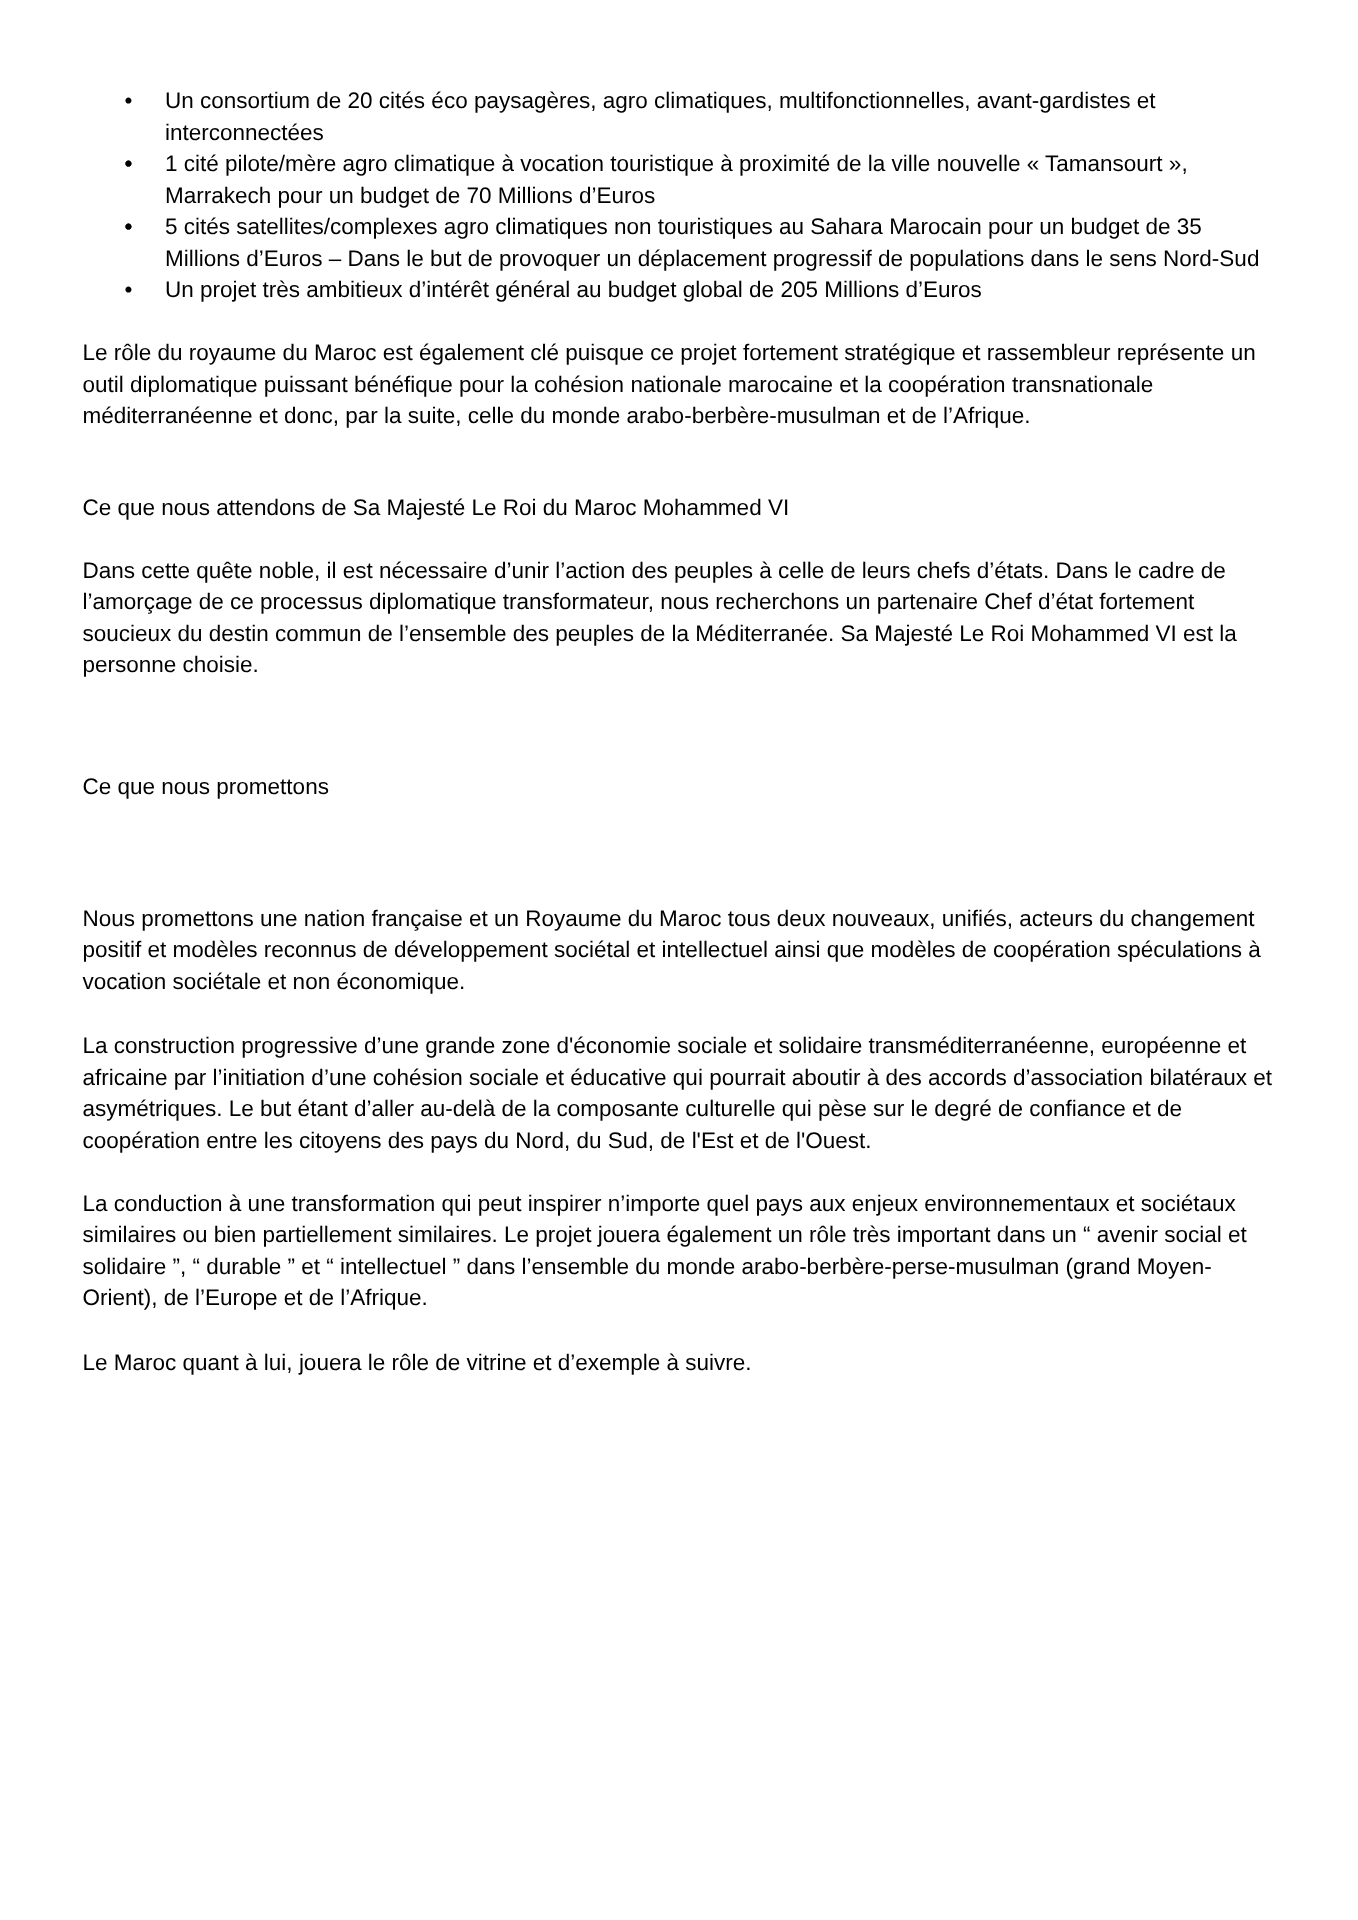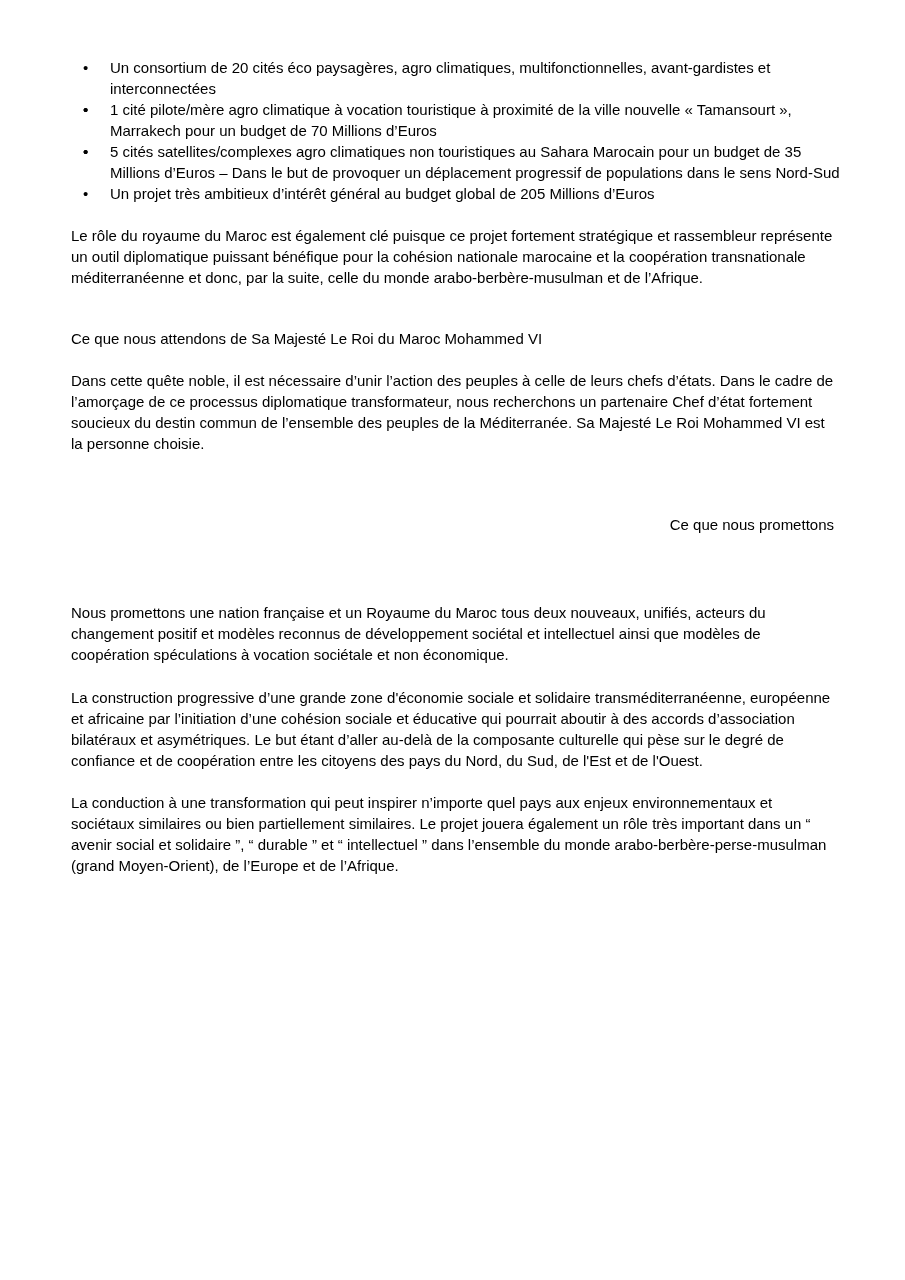--- a/index.html
+++ b/index.html
@@ -29,27 +29,27 @@
     position: relative;
     padding-left: 55px;
     margin: 0;
   }
   ul.bullet-list .marker {
     position: absolute;
     left: 28px;
     top: 0;
   }
   p {
-    margin: 16px;
+    margin: 0;
   }
   .p-morocco-role   { margin-top: 21px; }
   .h-expectations   { margin-top: 40px; }
   .p-support        { margin-top: 24px; }
   .p-quete          { margin-top: 21px; }
-  .h-promises       { margin-top: 60px; text-align: right; }
+  .h-promises       { margin-top: 60px; }
   .p-promettons     { margin-top: 67px; }
   .p-construction   { margin-top: 22px; }
   .p-conduction     { margin-top: 21px; }
   .p-france         { margin-top: 63px; }
   .p-maroc          { margin-top: 22px; }
 </style>
 </head>
 <body>
 
 <div class="page">
@@ -88,14 +88,15 @@
 
   <p class="h-promises">Ce que nous promettons</p>
 
   <p class="p-promettons">Nous promettons une nation française et un Royaume du Maroc tous deux nouveaux, unifiés, acteurs du changement positif et modèles reconnus de développement sociétal et intellectuel ainsi que modèles de coopération spéculations à vocation sociétale et non économique.</p>
 
   <p class="p-construction">La construction progressive d’une grande zone d'économie sociale et solidaire transméditerranéenne, européenne et africaine par l’initiation d’une cohésion sociale et éducative qui pourrait aboutir à des accords d’association bilatéraux et asymétriques. Le but étant d’aller au-delà de la composante culturelle qui pèse sur le degré de confiance et de coopération entre les citoyens des pays du Nord, du Sud, de l'Est et de l'Ouest.</p>
 
   <p class="p-conduction">La conduction à une transformation qui peut inspirer n’importe quel pays aux enjeux environnementaux et sociétaux similaires ou bien partiellement similaires. Le projet jouera également un rôle très important dans un “ avenir social et solidaire ”, “ durable ” et “ intellectuel ” dans l’ensemble du monde arabo-berbère-perse-musulman (grand Moyen-Orient), de l’Europe et de l’Afrique.</p>
 
 
+  <p class="p-maroc">Le Maroc quant à lui, jouera le rôle de vitrine et d’exemple à suivre.</p>
 
 </div>
 
 </body></html>

